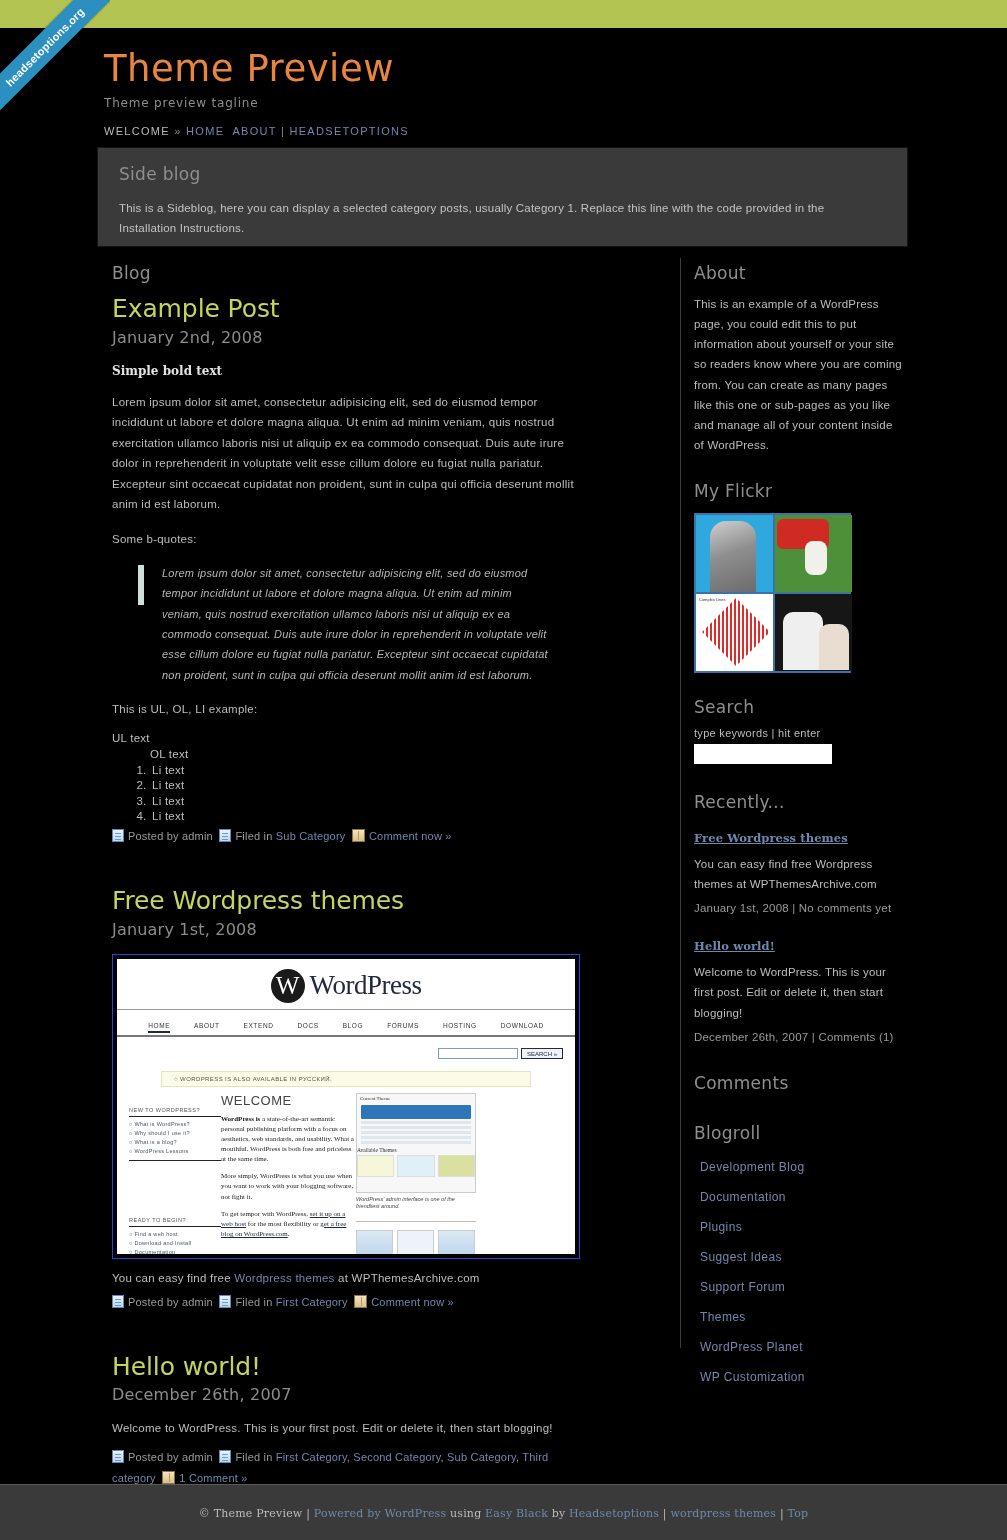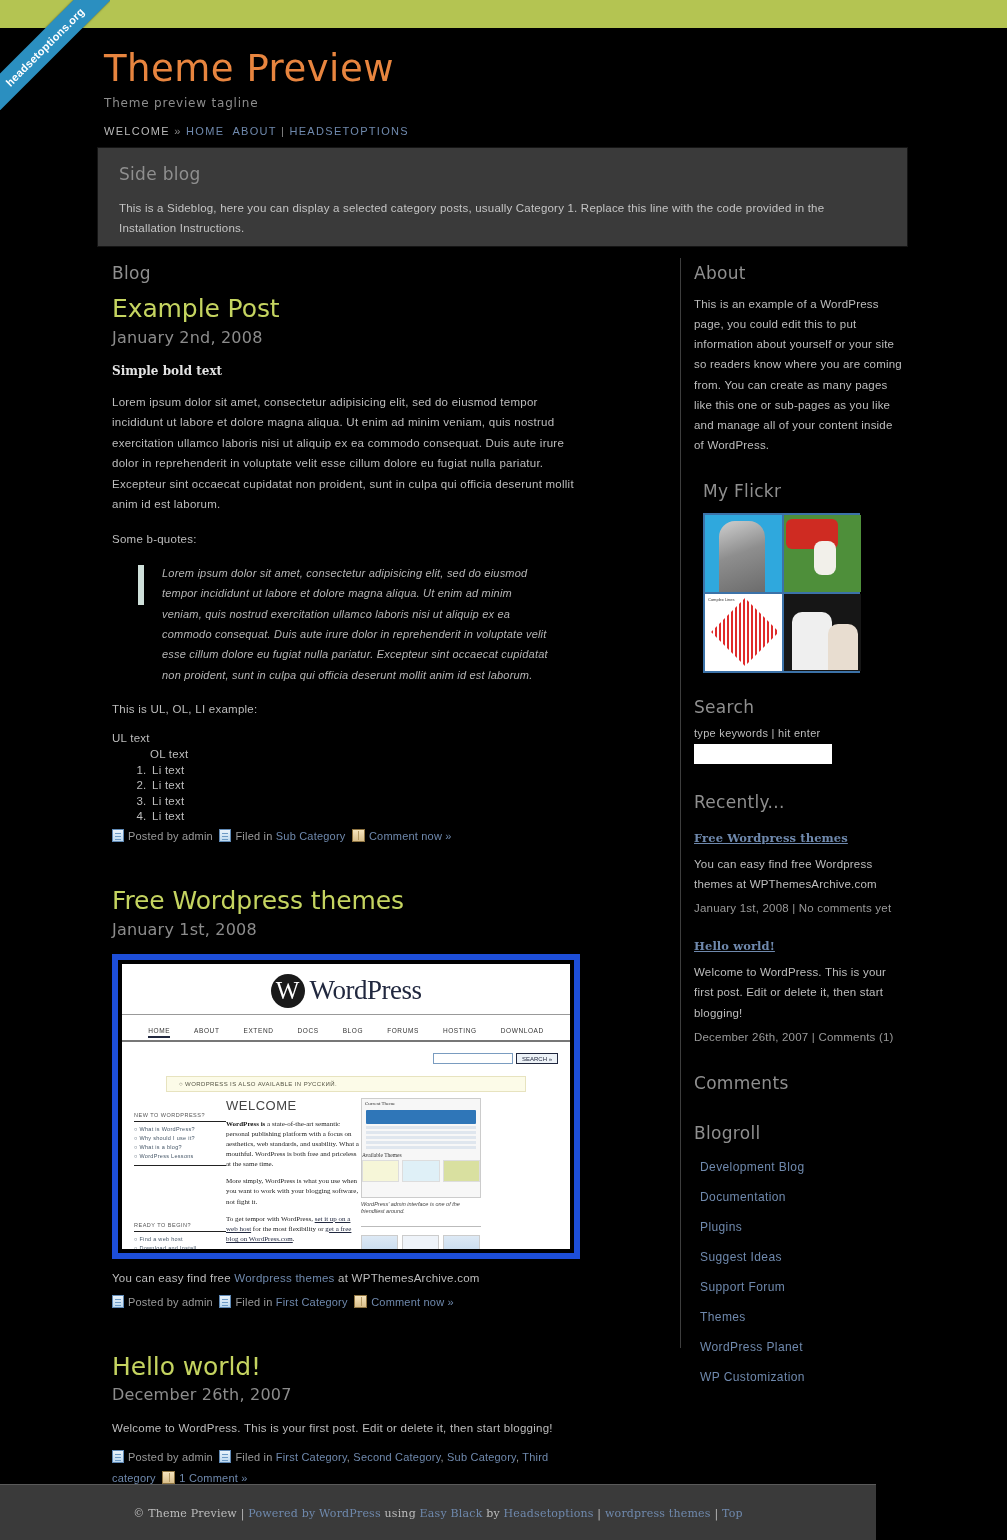--- a/index.html
+++ b/index.html
@@ -185,21 +185,21 @@
   }
   .ic.box:after{
     content:""; position:absolute; left:50%; top:1px; width:1px; bottom:1px;
     background:#b49a65;
   }
 
   
   .wpshot{
     margin-top:15px;
     width:468px; height:305px;
-    border:6px solid #1d4ed8;
+    border:1px solid #1d4ed8;
     background:#000;
     padding:4px;
   }
   .wpshot-inner{
     width:100%; height:100%; background:#fff; position:relative; overflow:hidden;
     font-family:"Liberation Serif", serif;
   }
   .wp-logo{
     text-align:center; padding-top:10px;
   }
@@ -341,21 +341,21 @@
   }
 
   .blogroll{ list-style:none; margin:8px 0 0 0; padding:0; }
   .blogroll li{ margin:0; padding:6px 0 6px 6px; }
   .blogroll a{
     color:#6f89ad; text-decoration:none; font-size:12px; letter-spacing:.4px;text-align:right;
   }
 
   
   #footer{
-    position:absolute; left:0; top:1484px; width:876px; height:56px;
+    position:absolute; left:0; top:1484px; width:1007px; height:56px;
     background:#3a3a3a; border-top:1px solid #5a5a5a;
     text-align:center;
   }
   #footer .inner{
     padding-top:22px; font-size:11px; color:#bdbdbd; letter-spacing:.2px;
     font-family:"DejaVu Serif", serif;
   }
   #footer a{ color:#6f89ad; text-decoration:none; }
 </style>
 </head>
@@ -522,21 +522,21 @@
     </div>
   </div>
 
   <div id="sidebar">
 
     <div class="side-block">
       <h2 class="sec-head">About</h2>
       <p class="txt">This is an example of a WordPress page, you could edit this to put information about yourself or your site so readers know where you are coming from. You can create as many pages like this one or sub-pages as you like and manage all of your content inside of WordPress.</p>
     </div>
 
-    <div class="side-block" style="margin-top:26px;margin-left:9px;">
+    <div class="side-block" style="margin-top:26px;">
       <h2 class="sec-head">My Flickr</h2>
       <div class="flickr">
         <div class="cell f1"></div>
         <div class="cell f2"></div>
         <div class="cell f3">
             <span class="lbl">Complex Lines</span>
           </div>
         <div class="cell f4"></div>
       </div>
     </div>

